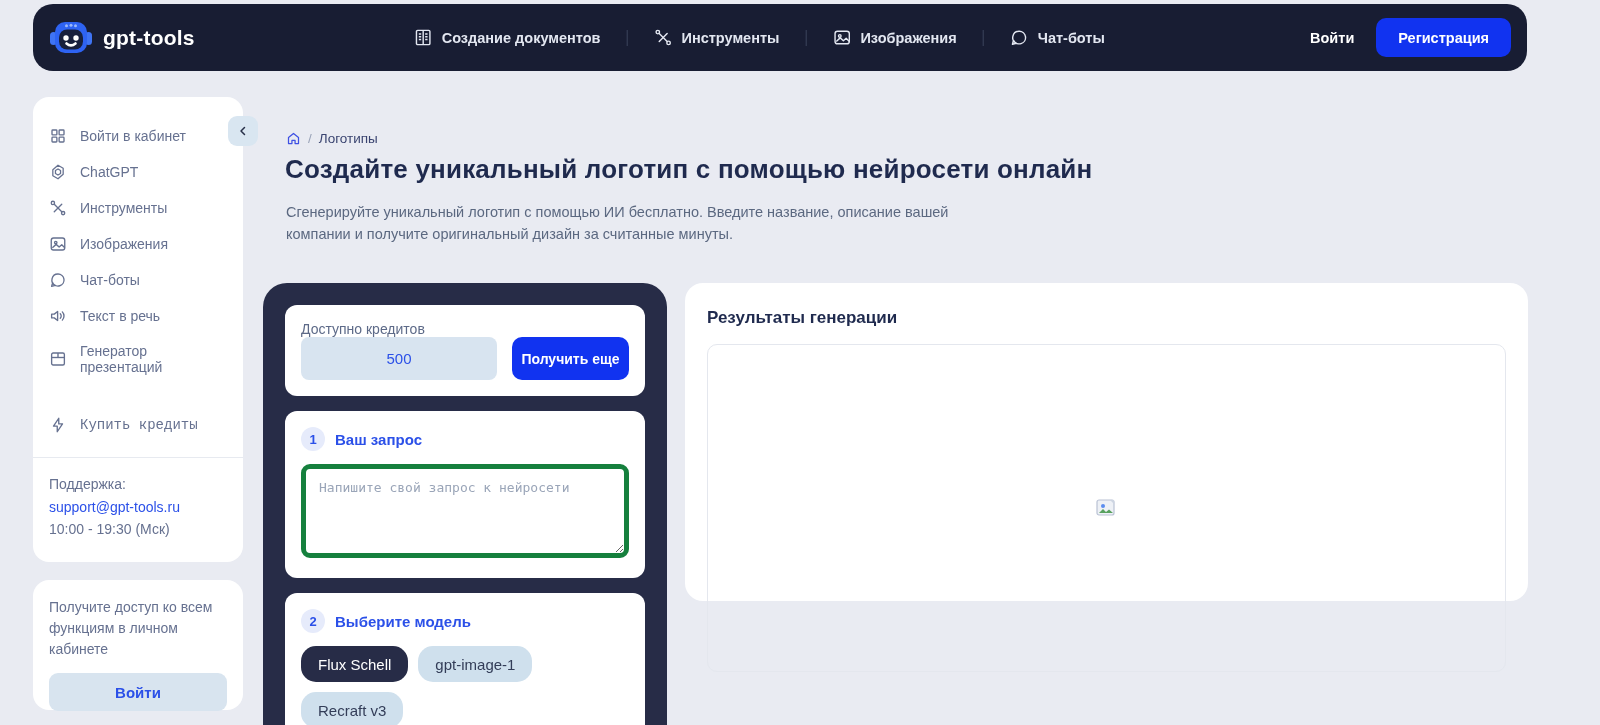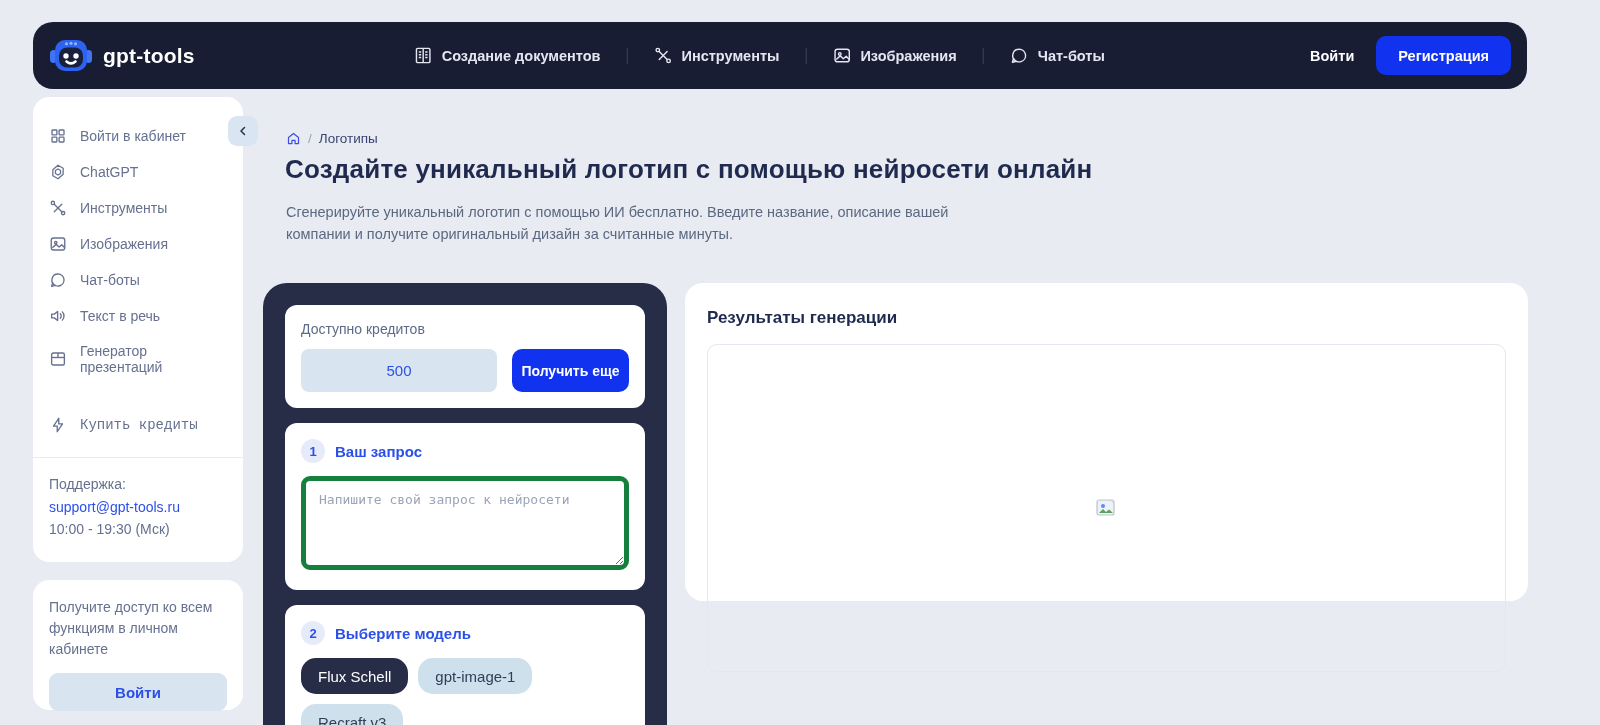--- a/index.html
+++ b/index.html
@@ -5,21 +5,21 @@
   * { margin:0; padding:0; box-sizing:border-box; }
   html,body { width:1600px; height:725px; }
   body {
     position:relative; overflow:hidden;
     background:#e9ebf2;
     font-family:"Liberation Sans", sans-serif;
     color:#1f2a4e;
   }
   
   .topbar {
-    position:absolute; left:33px; top:22px; width:1494px; height:67px;
+    position:absolute; left:33px; top:4px; width:1494px; height:67px;
     background:#181d33; border-radius:20px;
     display:flex; align-items:center; padding:0 16px;
   }
   .brand { display:flex; align-items:center; gap:10px; }
   .brand-text { color:#ffffff; font-size:21px; font-weight:bold; letter-spacing:.2px; }
   .nav-menu {
     position:absolute; left:50%; top:0; height:100%; transform:translateX(-53%);
     display:flex; align-items:center; gap:26px;
   }
   .nav-item { display:flex; align-items:center; gap:9px; cursor:pointer; }
@@ -76,21 +76,21 @@
     position:absolute; left:286px; top:202px; width:700px;
     font-size:14.5px; line-height:21.5px; color:#5b6880;
   }
   
   .gen-card {
     position:absolute; left:263px; top:283px; width:404px; height:560px;
     background:#272c47; border-radius:24px; padding:22px 22px;
   }
   .inner-card { background:#ffffff; border-radius:12px; padding:16px; margin-bottom:15px; }
   .credits-label { color:#5d6a88; font-size:14px; font-weight:500; }
-  .credits-row { display:flex; gap:15px; margin-top:12px; }
+  .credits-row { display:flex; gap:15px; margin-top:0; }
   .credits-pill {
     flex:1; height:43px; background:#d8e4f0; border-radius:8px;
     display:flex; align-items:center; justify-content:center;
     color:#2b50e8; font-size:15px; font-weight:500;
   }
   .getmore-btn {
     width:117px; height:43px; background:#1133f0; border:none; border-radius:10px;
     color:#ffffff; font-family:inherit; font-size:14px; font-weight:600; cursor:pointer;
   }
   .step-head { display:flex; align-items:center; gap:10px; margin-bottom:13px; }

